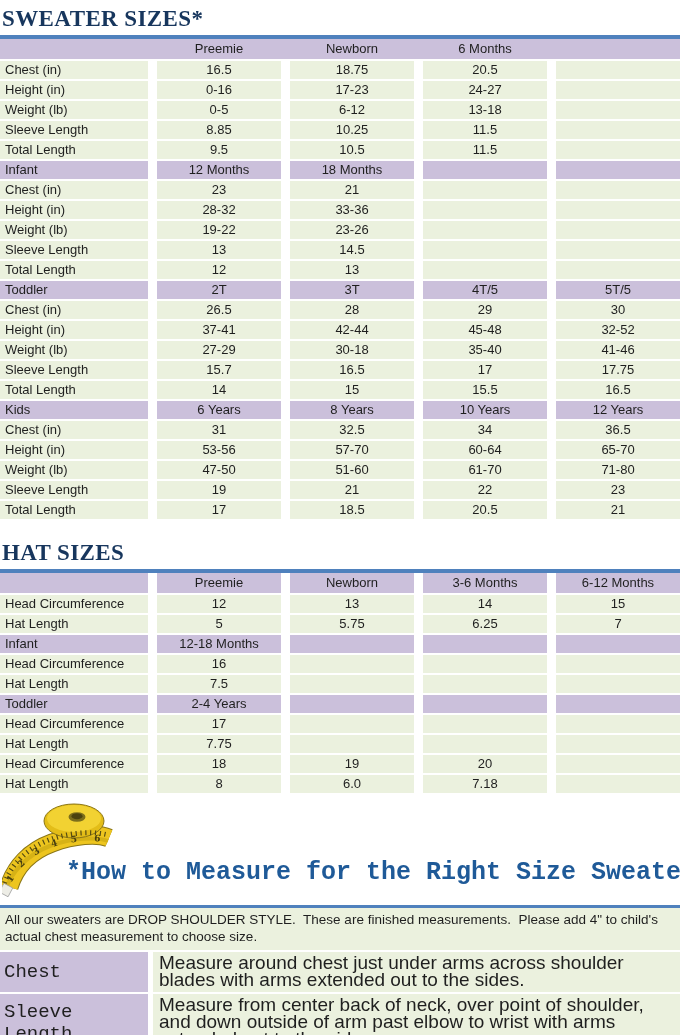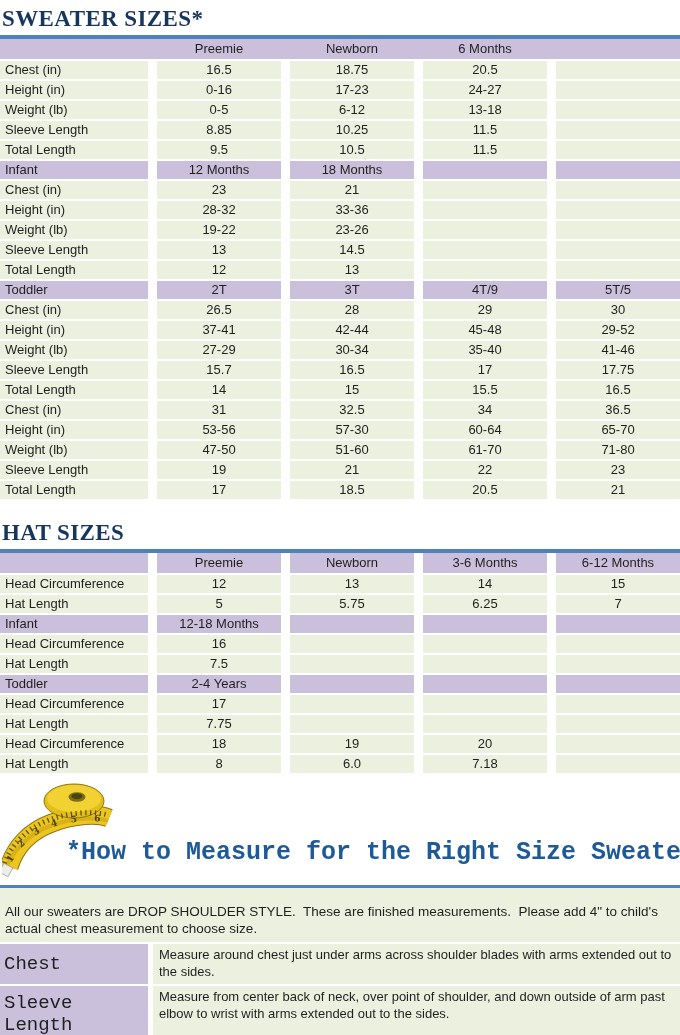--- a/index.html
+++ b/index.html
@@ -64,21 +64,21 @@
     bottom:10px;
     margin:8px;
     font-family:Liberation Mono, monospace;
     font-weight:bold;
     font-size:25px;
     color:var(--headblue);
     white-space:nowrap;
   }
   .howto-intro{
     background:var(--green);
-    padding:15px 6px 5px 5px;
+    padding:3px 6px 5px 5px;
     font-size:13.5px;
     line-height:17px;
     white-space:pre-wrap;
   }
   .note-row{display:flex;margin-top:2px;}
   .note-label{
     box-sizing:border-box;
     width:148px;
     flex:0 0 148px;
     background:var(--purple);
@@ -86,21 +86,21 @@
     display:flex;
     align-items:center;
     font-size:19px;
     font-family:Liberation Mono, monospace;
   }
   .note-sep{width:5px;flex:0 0 5px;background:#fff;}
   .note-text{
     flex:1;
     background:var(--green);
     padding:2px 6px 4px;
-    font-size:13px;
+    font-size:19px;
     line-height:17px;
   }
 </style>
 </head>
 <body>
 
 <div>
   <h1 class="doc-title">SWEATER SIZES*</h1>
   <div class="title-rule"></div>
   <table class="size-table">
@@ -193,69 +193,76 @@
           <td class="c0">Total Length</td>
           <td class="c1 val gap">12</td>
           <td class="c2 val gap">13</td>
           <td class="c3 val gap"></td>
           <td class="c4 val gap"></td>
         </tr>
         <tr class="row-section">
           <td class="c0">Toddler</td>
           <td class="c1 val gap">2T</td>
           <td class="c2 val gap">3T</td>
-          <td class="c3 val gap">4T/9</td>
+          <td class="c3 val gap">4T/5</td>
           <td class="c4 val gap">5T/5</td>
         </tr>
         <tr class="row-data">
           <td class="c0">Chest (in)</td>
           <td class="c1 val gap">26.5</td>
           <td class="c2 val gap">28</td>
           <td class="c3 val gap">29</td>
           <td class="c4 val gap">30</td>
         </tr>
         <tr class="row-data">
           <td class="c0">Height (in)</td>
           <td class="c1 val gap">37-41</td>
           <td class="c2 val gap">42-44</td>
           <td class="c3 val gap">45-48</td>
-          <td class="c4 val gap">29-52</td>
+          <td class="c4 val gap">32-52</td>
         </tr>
         <tr class="row-data">
           <td class="c0">Weight (lb)</td>
           <td class="c1 val gap">27-29</td>
-          <td class="c2 val gap">30-34</td>
+          <td class="c2 val gap">30-18</td>
           <td class="c3 val gap">35-40</td>
           <td class="c4 val gap">41-46</td>
         </tr>
         <tr class="row-data">
           <td class="c0">Sleeve Length</td>
           <td class="c1 val gap">15.7</td>
           <td class="c2 val gap">16.5</td>
           <td class="c3 val gap">17</td>
           <td class="c4 val gap">17.75</td>
         </tr>
         <tr class="row-data">
           <td class="c0">Total Length</td>
           <td class="c1 val gap">14</td>
           <td class="c2 val gap">15</td>
           <td class="c3 val gap">15.5</td>
           <td class="c4 val gap">16.5</td>
         </tr>
+        <tr class="row-section">
+          <td class="c0">Kids</td>
+          <td class="c1 val gap">6 Years</td>
+          <td class="c2 val gap">8 Years</td>
+          <td class="c3 val gap">10 Years</td>
+          <td class="c4 val gap">12 Years</td>
+        </tr>
         <tr class="row-data">
           <td class="c0">Chest (in)</td>
           <td class="c1 val gap">31</td>
           <td class="c2 val gap">32.5</td>
           <td class="c3 val gap">34</td>
           <td class="c4 val gap">36.5</td>
         </tr>
         <tr class="row-data">
           <td class="c0">Height (in)</td>
           <td class="c1 val gap">53-56</td>
-          <td class="c2 val gap">57-30</td>
+          <td class="c2 val gap">57-70</td>
           <td class="c3 val gap">60-64</td>
           <td class="c4 val gap">65-70</td>
         </tr>
         <tr class="row-data">
           <td class="c0">Weight (lb)</td>
           <td class="c1 val gap">47-50</td>
           <td class="c2 val gap">51-60</td>
           <td class="c3 val gap">61-70</td>
           <td class="c4 val gap">71-80</td>
         </tr>

